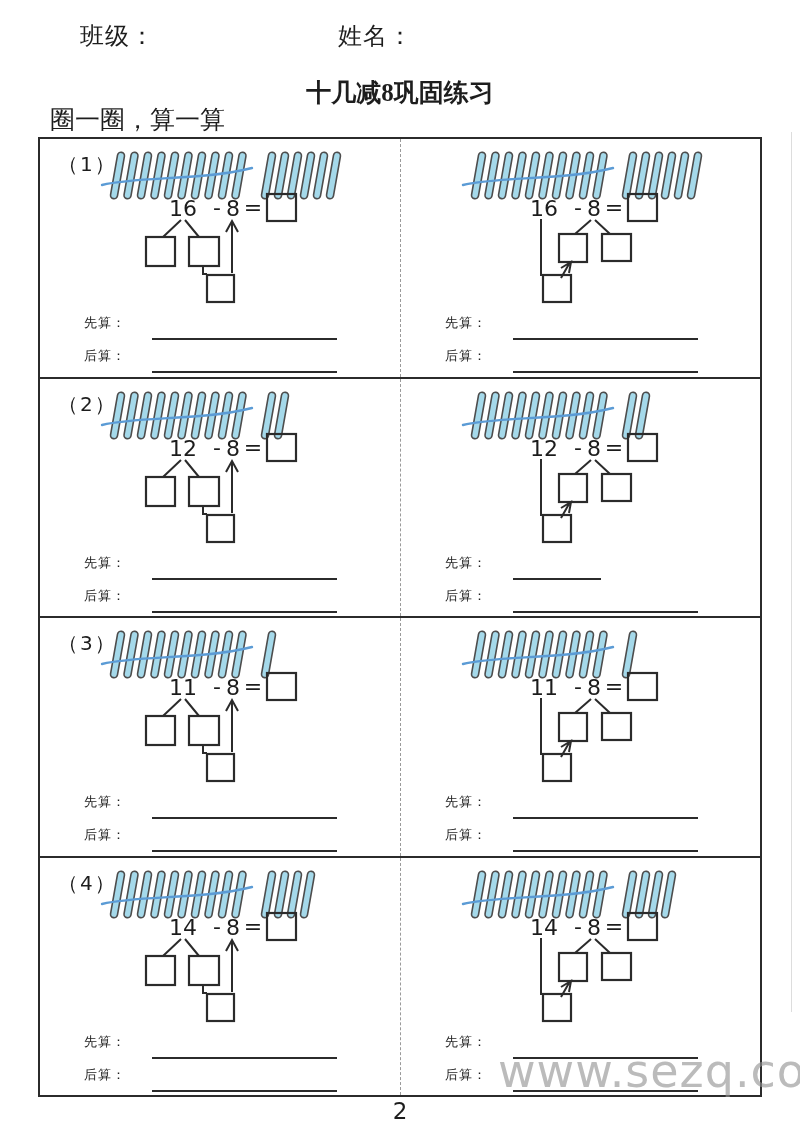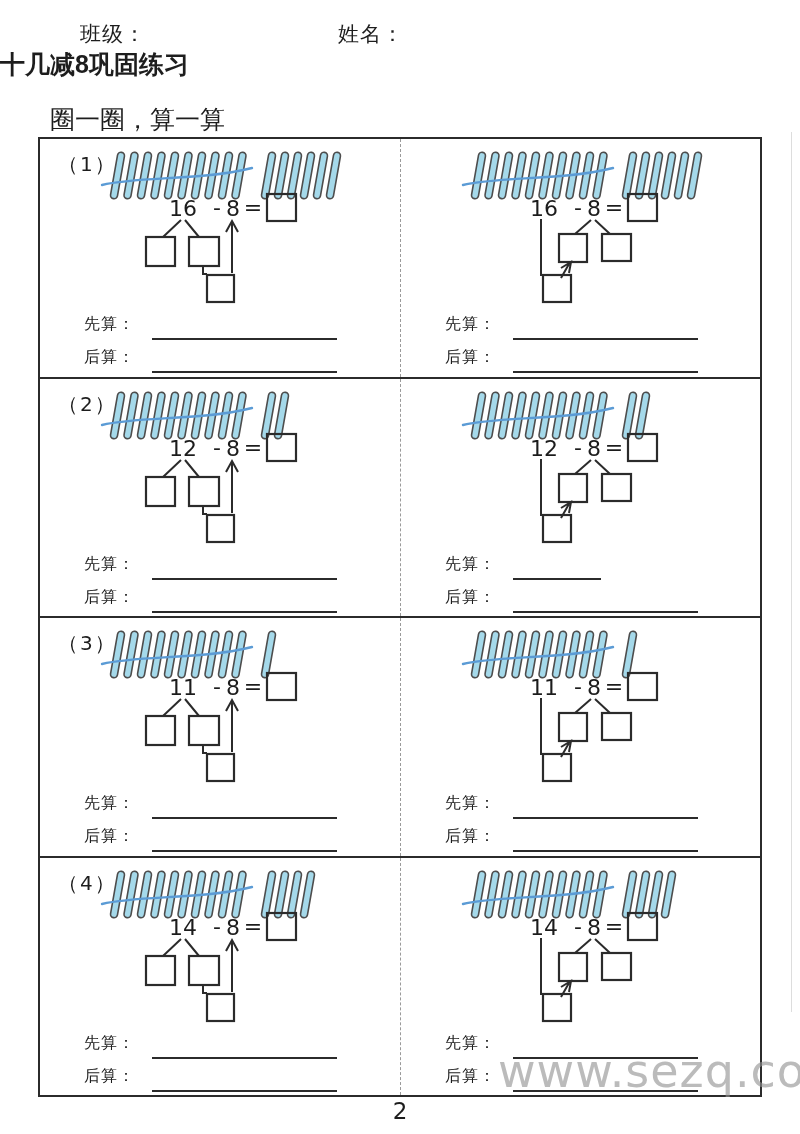--- a/index.html
+++ b/index.html
@@ -1,24 +1,24 @@
 <!DOCTYPE html>
 <html><head>
 <meta charset="utf-8">
 <style>
   html,body{margin:0;padding:0;background:#ffffff;}
   body{width:800px;height:1134px;position:relative;overflow:hidden;
        font-family:"Liberation Serif",serif;color:#1d1d1d;}
 
   
-  .hdr-label{position:absolute;top:20px;font-size:21px;letter-spacing:1px;}
+  .hdr-label{position:absolute;top:20px;font-size:24px;letter-spacing:1px;}
   #class-label{left:80px;}
   #name-label{left:338px;}
-  .title{position:absolute;top:48px;left:0;width:100%;
-         font-family:Liberation Sans, sans-serif;font-weight:bold;font-size:25px;}
+  .title{position:absolute;top:76px;left:0;width:100%;text-align:center;
+         font-family:Liberation Serif, serif;font-weight:bold;font-size:25px;}
   .instruction{position:absolute;top:103px;left:50px;font-size:25px;}
 
   
   .sheet{position:absolute;left:38px;top:137px;width:724px;height:960px;
          border:2px solid #2b2b2b;box-sizing:border-box;
          display:flex;flex-direction:column;background:#fff;}
   .prow{flex:1;display:flex;box-sizing:border-box;}
   .prow + .prow{border-top:2px solid #2b2b2b;}
   .cell{position:relative;width:360px;box-sizing:border-box;}
   .cell.right{border-left:1px dashed #9a9a9a;}
@@ -28,21 +28,21 @@
 
   .sticks{position:absolute;left:60px;top:6px;width:262px;height:64px;overflow:visible;}
   .stick{fill:#a5d9ea;stroke:#4d4d4d;stroke-width:1.6;}
   .crossline{fill:none;stroke:#5b9bd5;stroke-width:2.4;stroke-linecap:round;}
 
   .bond{position:absolute;left:93px;top:50px;width:210px;height:125px;overflow:visible;}
   .bond text{font-family:"DejaVu Sans",sans-serif;font-size:22px;fill:#1c1c1c;text-anchor:middle;}
   .bond .bx{fill:none;stroke:#2b2b2b;stroke-width:2.2;}
   .bond .ln{fill:none;stroke:#2b2b2b;stroke-width:2;}
 
-  .clabel{position:absolute;left:44px;font-size:16px;letter-spacing:1px;}
+  .clabel{position:absolute;left:44px;font-size:13px;letter-spacing:1px;}
   .uline{position:absolute;left:112px;height:22px;border-bottom:2px solid #2b2b2b;width:185px;}
   .uline.first{top:177px;}
   .uline.then{top:210px;}
   .uline.short{width:88px;}
 
   
   .watermark{position:absolute;left:498px;top:1044px;font-family:"DejaVu Sans",sans-serif;
              font-size:46px;color:rgba(145,145,145,0.62);letter-spacing:1px;z-index:5;}
   .pagenum{position:absolute;left:0;top:1098px;width:800px;text-align:center;
            font-family:"DejaVu Sans",sans-serif;font-size:23px;}

